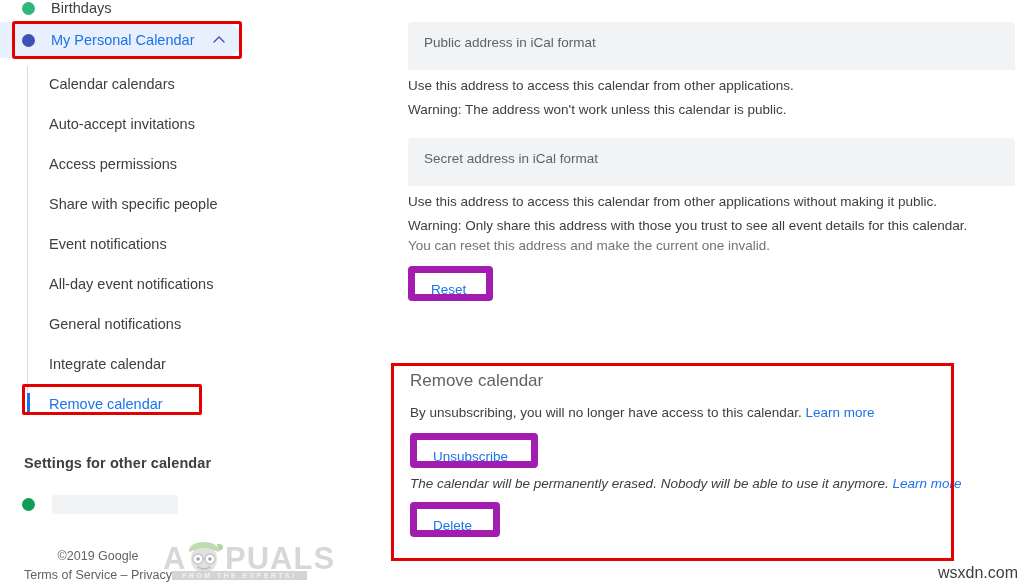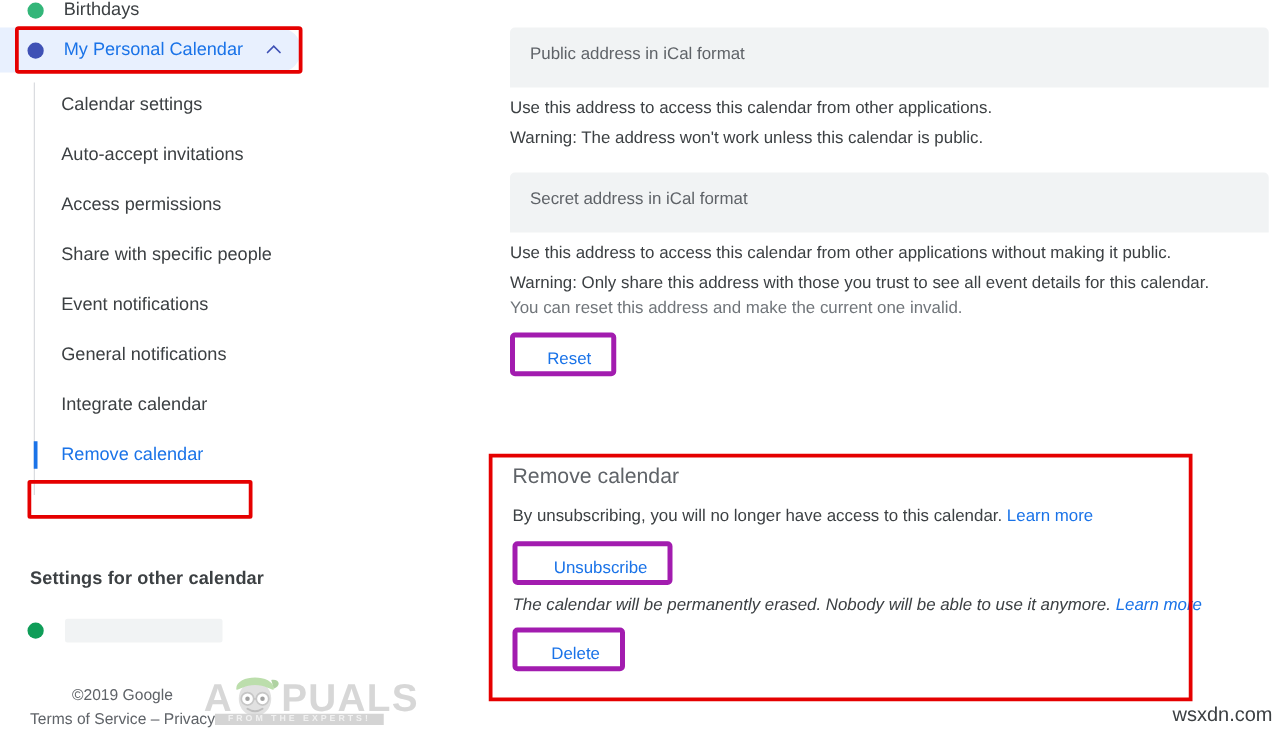--- a/index.html
+++ b/index.html
@@ -219,30 +219,30 @@
   .helper.grey { color: #70757a; }
   .h1 { top: 78px; }
   .h2 { top: 102px; }
   .h3 { top: 194px; }
   .h4 { top: 218px; }
   .h5 { top: 238px; }
 
   .btn {
     position: absolute;
     box-sizing: border-box;
-    border: 4px solid #a21caf;
+    border: 7px solid #a21caf;
     border-radius: 4px;
     background: #fff;
     color: #1a73e8;
     font-size: 13.5px;
     font-weight: 500;
     font-family: "Liberation Sans", sans-serif;
     height: 35px;
     line-height: 33px;
-    text-align: right;
+    text-align: left;
     padding: 0 16px;
     cursor: pointer;
   }
   .btn-reset { left: 18px; top: 266px; width: 85px; }
   .btn-unsub { left: 19px; top: 70px; width: 128px; }
   .btn-delete { left: 19px; top: 139px; width: 90px; }
 
   
   .remove-panel {
     position: absolute;
@@ -298,25 +298,26 @@
       <span class="chev">
         <svg width="12" height="12" viewBox="0 0 12 12">
           <path d="M1 8 L6 3 L11 8" fill="none" stroke="#3f51b5" stroke-width="1.4" stroke-linecap="round"></path>
         </svg>
       </span>
     </div>
 
     <div class="redbox personal"></div>
 
     <div class="submenu">
-      <div class="sub-item">Calendar settings</div>
+      <div class="sub-item">Calendar calendars</div>
       <div class="sub-item">Auto-accept invitations</div>
       <div class="sub-item">Access permissions</div>
       <div class="sub-item">Share with specific people</div>
       <div class="sub-item">Event notifications</div>
+      <div class="sub-item">All-day event notifications</div>
       <div class="sub-item">General notifications</div>
       <div class="sub-item">Integrate calendar</div>
       <div class="sub-item active">Remove calendar</div>
     </div>
 
     <div class="redbox remove-item"></div>
 
     <div class="other-heading">Settings for other calendar</div>
 
     <div class="other-row">

